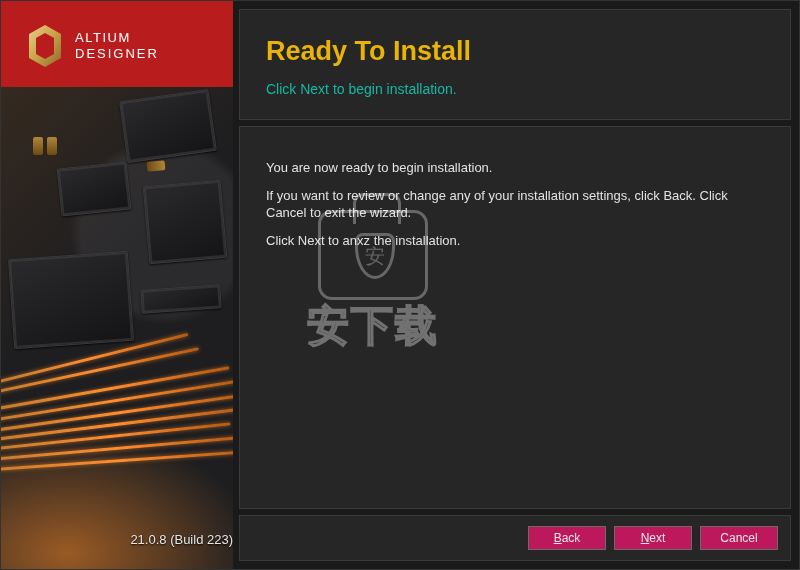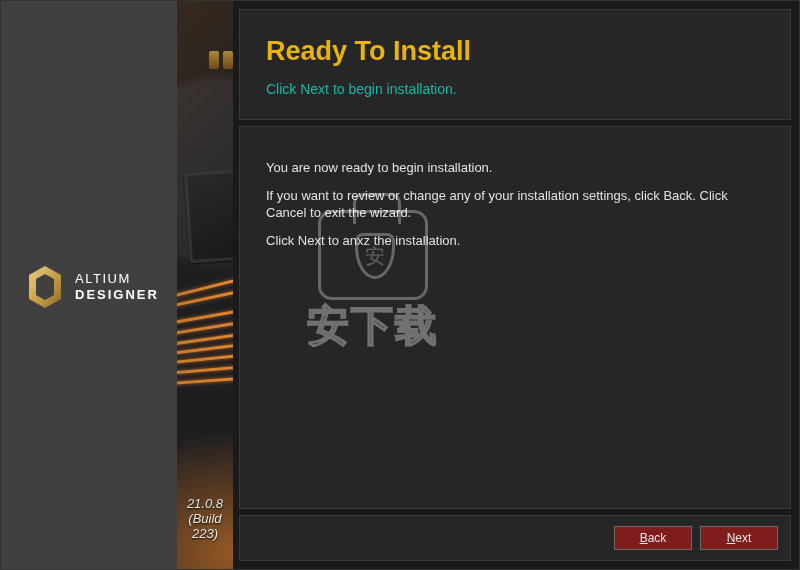--- a/index.html
+++ b/index.html
@@ -7,40 +7,40 @@
   .window {
     width: 800px; height: 570px;
     background: #1a1a1a;
     border: 1px solid #333;
     display: flex;
   }
   
   .sidebar {
     width: 232px;
     height: 100%;
-    background: #404040;
-    display: flex;
-    flex-direction: row;
+    background: #b91c1c;
+    display: flex;
+    flex-direction: column;
     position: relative;
   }
   .logo-area {
     display: flex;
     align-items: center;
     gap: 10px;
     padding: 22px 18px 18px 24px;
   }
   .logo-mark svg { display: block; }
   .logo-text {
     color: #fff;
     font-size: 13px;
     letter-spacing: 1.5px;
     line-height: 1.25;
     font-weight: 400;
   }
-  .logo-text b { font-weight: 700; letter-spacing: 2px; }
+  .logo-text b { font-weight: 400; letter-spacing: 2px; }
   .pcb-art {
     flex: 1;
     position: relative;
     overflow: hidden;
     background:
       radial-gradient(circle at 70% 30%, rgba(160,160,170,0.10) 0 22%, transparent 25%),
       linear-gradient(135deg, rgba(200,120,40,0.15) 0%, rgba(30,30,32,1) 40%),
       #1c1c1e;
   }
   .chip {
@@ -66,26 +66,25 @@
     box-shadow: 0 0 4px rgba(255,140,40,0.6);
     border-radius: 2px;
   }
   .glow {
     position: absolute; left: -30px; bottom: -20px; width: 320px; height: 180px;
     background: radial-gradient(ellipse at 30% 80%, rgba(255,140,40,0.55), rgba(255,140,40,0.0) 60%);
     pointer-events: none;
   }
   .version-label {
     position: absolute;
-    bottom: 28px; left: 0; right: 0;
-    text-align: center;
+    bottom: 22px; left: 0; right: 0;
+    text-align: right;
     color: #e6e6e6;
     font-size: 13px;
     text-shadow: 0 1px 2px #000;
-    font-style: italic;
   }
   
   .main {
     flex: 1;
     display: flex;
     flex-direction: column;
     padding: 8px 8px 8px 6px;
     gap: 6px;
   }
   .panel {
@@ -114,21 +113,21 @@
   .body-panel p { margin-bottom: 10px; }
   .footer-panel {
     display: flex;
     justify-content: flex-end;
     gap: 8px;
     padding: 10px 12px;
   }
   .btn {
     min-width: 78px;
     height: 24px;
-    background: #7f1d1d;
+    background: #be185d;
     border: 1px solid #6a6a6a;
     color: #e8e8e8;
     font-size: 12px;
     font-family: inherit;
     cursor: pointer;
     padding: 0 4px;
     line-height: 22px;
     text-align: center;
   }
   .btn .mn { text-decoration: underline; }
@@ -238,20 +237,21 @@
 
     <div class="panel body-panel">
       <p>You are now ready to begin installation.</p>
       <p>If you want to review or change any of your installation settings, click Back. Click Cancel to exit the wizard.</p>
       <p>Click Next to anxz the installation.</p>
     </div>
 
     <div class="panel footer-panel">
       <button class="btn"><span class="mn">B</span><span>ack</span></button>
       <button class="btn"><span class="mn">N</span><span>ext</span></button>
+      <button class="btn">Cancel</button>
     </div>
 
   </div>
 
   <div class="watermark">
     <div class="bag">
       <div class="shield">安</div>
     </div>
     <div class="cn">安下载</div>
   </div>

